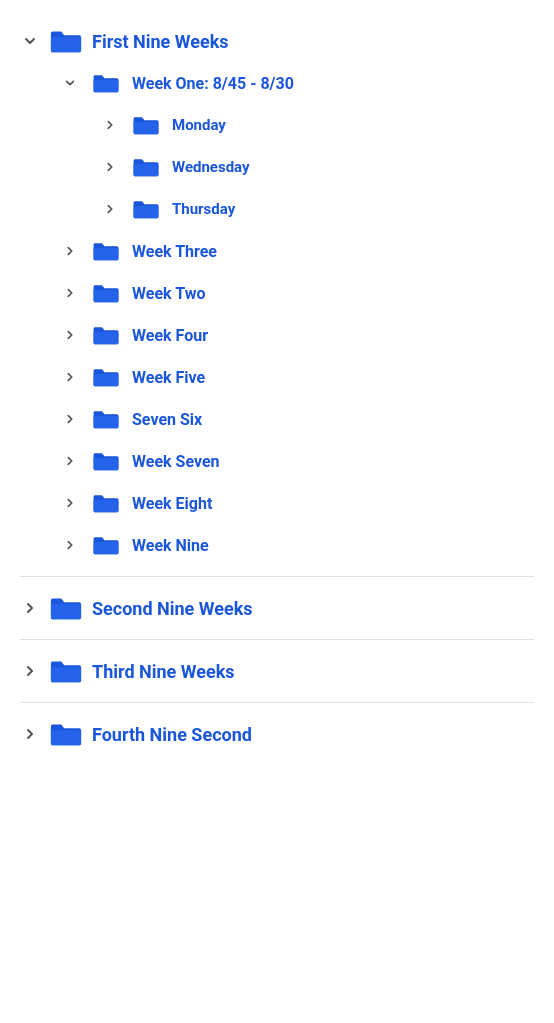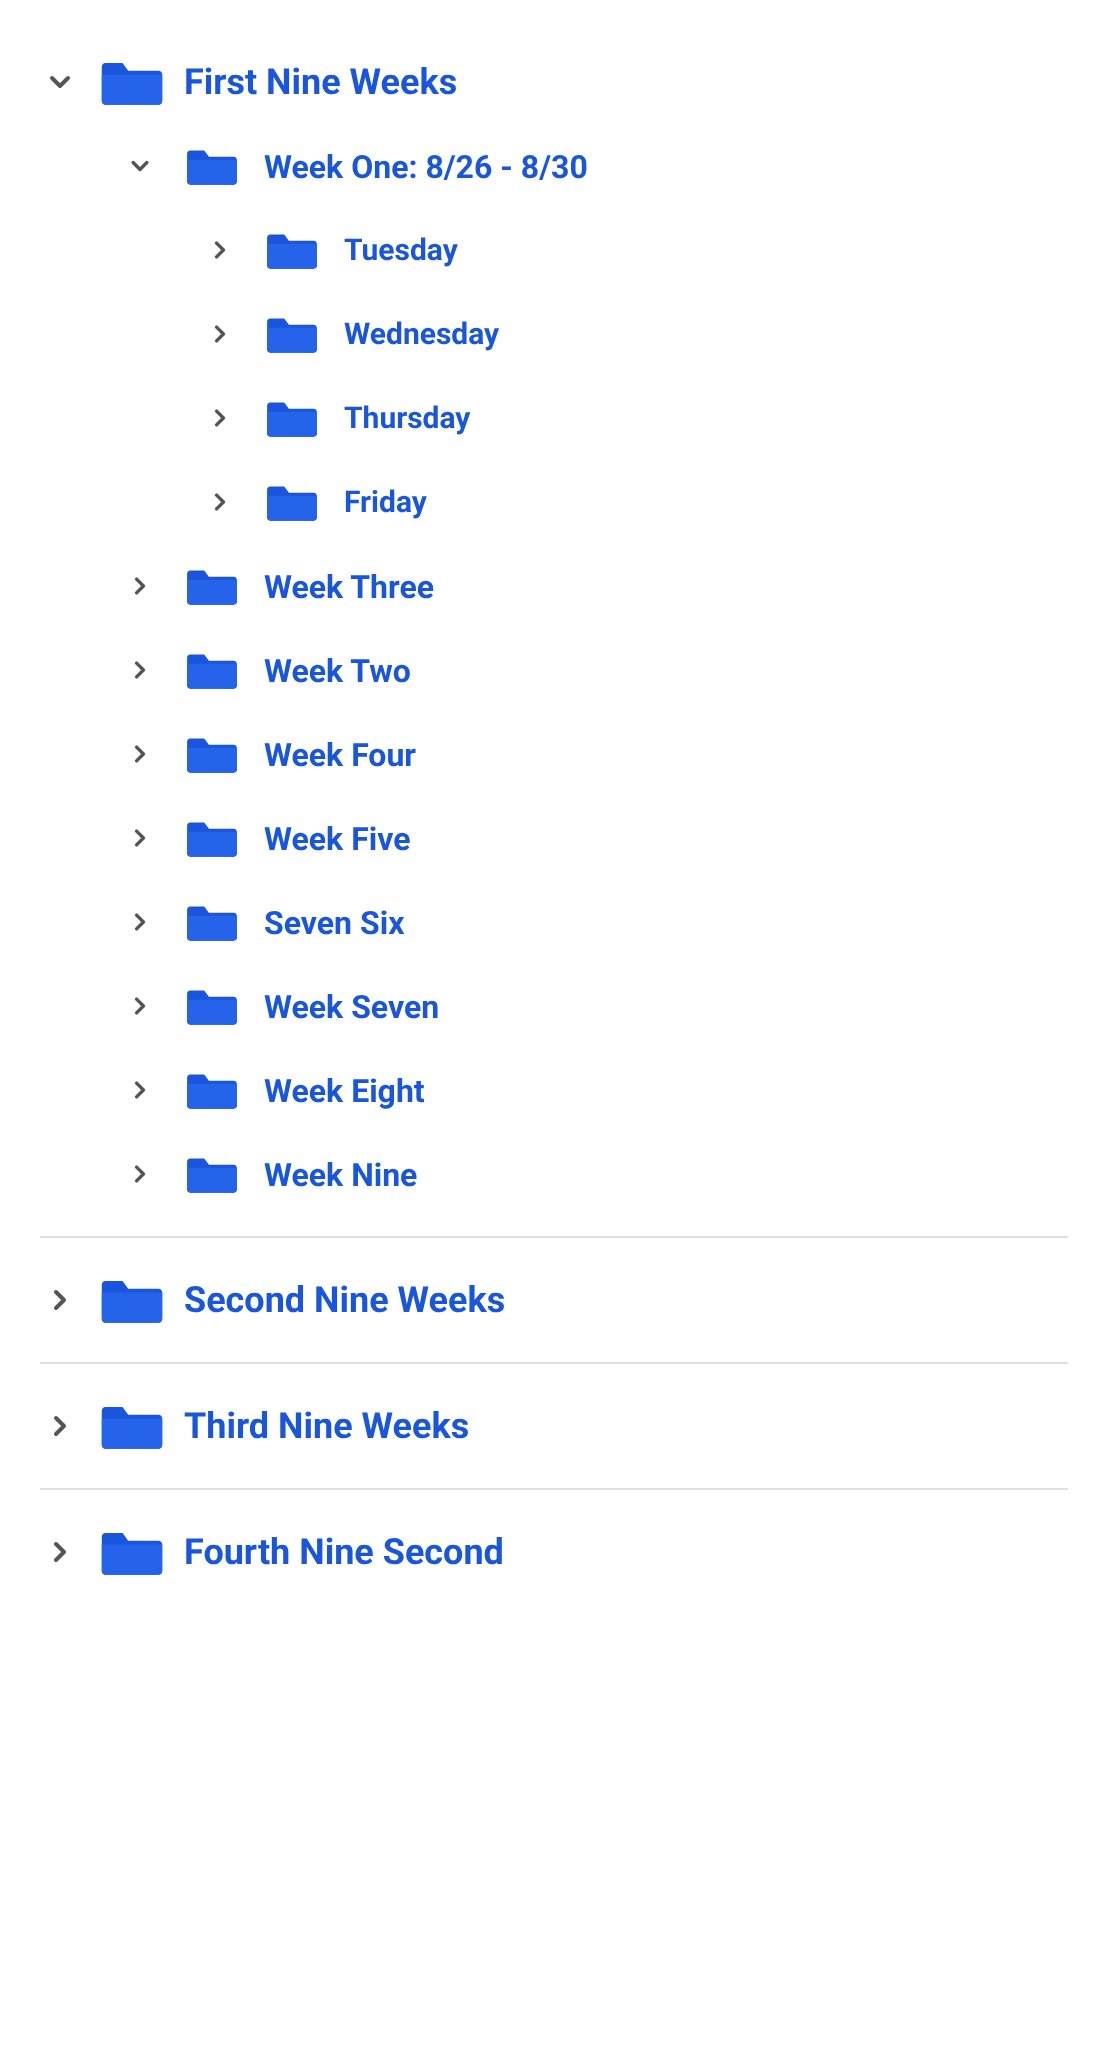--- a/index.html
+++ b/index.html
@@ -118,40 +118,40 @@
         <svg width="12" height="12" viewBox="0 0 14 14" fill="none">
           <polyline points="3,5 7,9 11,5" stroke="#555" stroke-width="2" stroke-linecap="round" stroke-linejoin="round"></polyline>
         </svg>
       </div>
       <div class="folder-icon small">
         <svg viewBox="0 0 36 28" fill="none">
           <path d="M2 6 C2 4.9 2.9 4 4 4 L13 4 L16 8 L32 8 C33.1 8 34 8.9 34 10 L34 24 C34 25.1 33.1 26 32 26 L4 26 C2.9 26 2 25.1 2 24 Z" fill="#1a56db"></path>
           <path d="M2 10 L2 24 C2 25.1 2.9 26 4 26 L32 26 C33.1 26 34 25.1 34 24 L34 10 Z" fill="#2563eb"></path>
         </svg>
       </div>
-      <span class="item-label sub">Week One: 8/26 - 8/30</span>
+      <span class="item-label sub">Week One: 8/45 - 8/30</span>
     </div>
 
     <div class="children">
-
 
       <div class="tree-item level-2">
         <div class="chevron">
           <svg width="12" height="12" viewBox="0 0 14 14" fill="none">
             <polyline points="5,3 9,7 5,11" stroke="#555" stroke-width="2" stroke-linecap="round" stroke-linejoin="round"></polyline>
           </svg>
         </div>
         <div class="folder-icon small">
           <svg viewBox="0 0 36 28" fill="none">
             <path d="M2 6 C2 4.9 2.9 4 4 4 L13 4 L16 8 L32 8 C33.1 8 34 8.9 34 10 L34 24 C34 25.1 33.1 26 32 26 L4 26 C2.9 26 2 25.1 2 24 Z" fill="#1a56db"></path>
             <path d="M2 10 L2 24 C2 25.1 2.9 26 4 26 L32 26 C33.1 26 34 25.1 34 24 L34 10 Z" fill="#2563eb"></path>
           </svg>
         </div>
-        <span class="item-label subsub">Tuesday</span>
-      </div>
+        <span class="item-label subsub">Monday</span>
+      </div>
+
 
       <div class="tree-item level-2">
         <div class="chevron">
           <svg width="12" height="12" viewBox="0 0 14 14" fill="none">
             <polyline points="5,3 9,7 5,11" stroke="#555" stroke-width="2" stroke-linecap="round" stroke-linejoin="round"></polyline>
           </svg>
         </div>
         <div class="folder-icon small">
           <svg viewBox="0 0 36 28" fill="none">
             <path d="M2 6 C2 4.9 2.9 4 4 4 L13 4 L16 8 L32 8 C33.1 8 34 8.9 34 10 L34 24 C34 25.1 33.1 26 32 26 L4 26 C2.9 26 2 25.1 2 24 Z" fill="#1a56db"></path>
@@ -169,34 +169,20 @@
         </div>
         <div class="folder-icon small">
           <svg viewBox="0 0 36 28" fill="none">
             <path d="M2 6 C2 4.9 2.9 4 4 4 L13 4 L16 8 L32 8 C33.1 8 34 8.9 34 10 L34 24 C34 25.1 33.1 26 32 26 L4 26 C2.9 26 2 25.1 2 24 Z" fill="#1a56db"></path>
             <path d="M2 10 L2 24 C2 25.1 2.9 26 4 26 L32 26 C33.1 26 34 25.1 34 24 L34 10 Z" fill="#2563eb"></path>
           </svg>
         </div>
         <span class="item-label subsub">Thursday</span>
       </div>
 
-      <div class="tree-item level-2">
-        <div class="chevron">
-          <svg width="12" height="12" viewBox="0 0 14 14" fill="none">
-            <polyline points="5,3 9,7 5,11" stroke="#555" stroke-width="2" stroke-linecap="round" stroke-linejoin="round"></polyline>
-          </svg>
-        </div>
-        <div class="folder-icon small">
-          <svg viewBox="0 0 36 28" fill="none">
-            <path d="M2 6 C2 4.9 2.9 4 4 4 L13 4 L16 8 L32 8 C33.1 8 34 8.9 34 10 L34 24 C34 25.1 33.1 26 32 26 L4 26 C2.9 26 2 25.1 2 24 Z" fill="#1a56db"></path>
-            <path d="M2 10 L2 24 C2 25.1 2.9 26 4 26 L32 26 C33.1 26 34 25.1 34 24 L34 10 Z" fill="#2563eb"></path>
-          </svg>
-        </div>
-        <span class="item-label subsub">Friday</span>
-      </div>
 
     </div>
 
     <div class="tree-item level-1">
       <div class="chevron">
         <svg width="12" height="12" viewBox="0 0 14 14" fill="none">
           <polyline points="5,3 9,7 5,11" stroke="#555" stroke-width="2" stroke-linecap="round" stroke-linejoin="round"></polyline>
         </svg>
       </div>
       <div class="folder-icon small">

